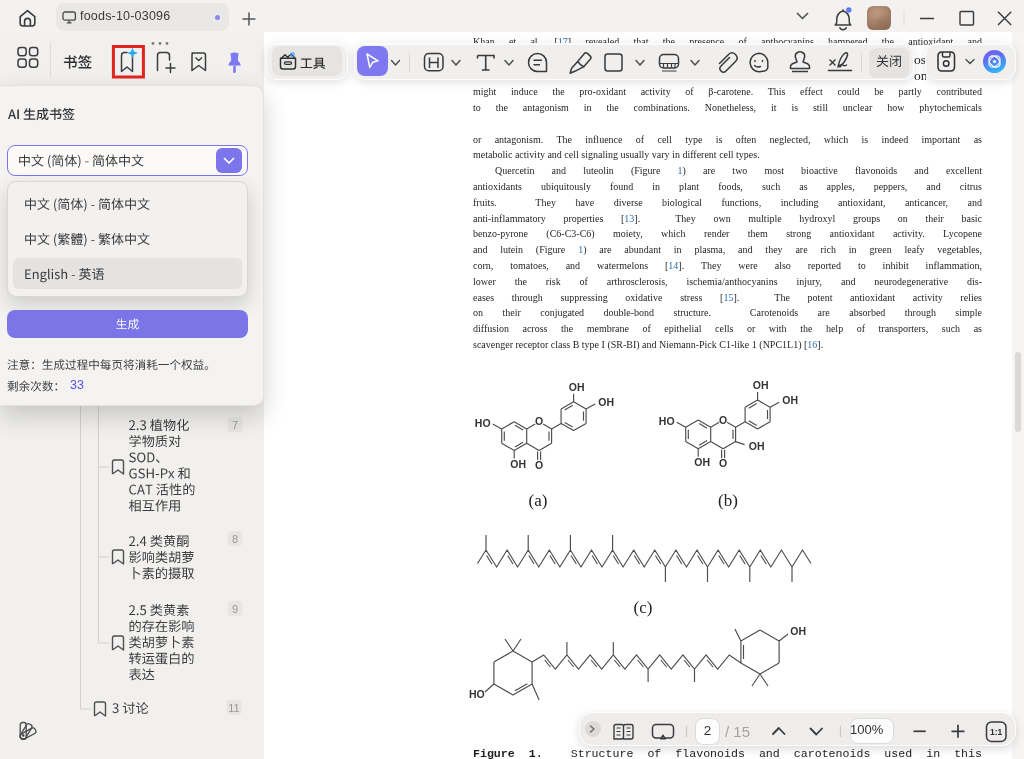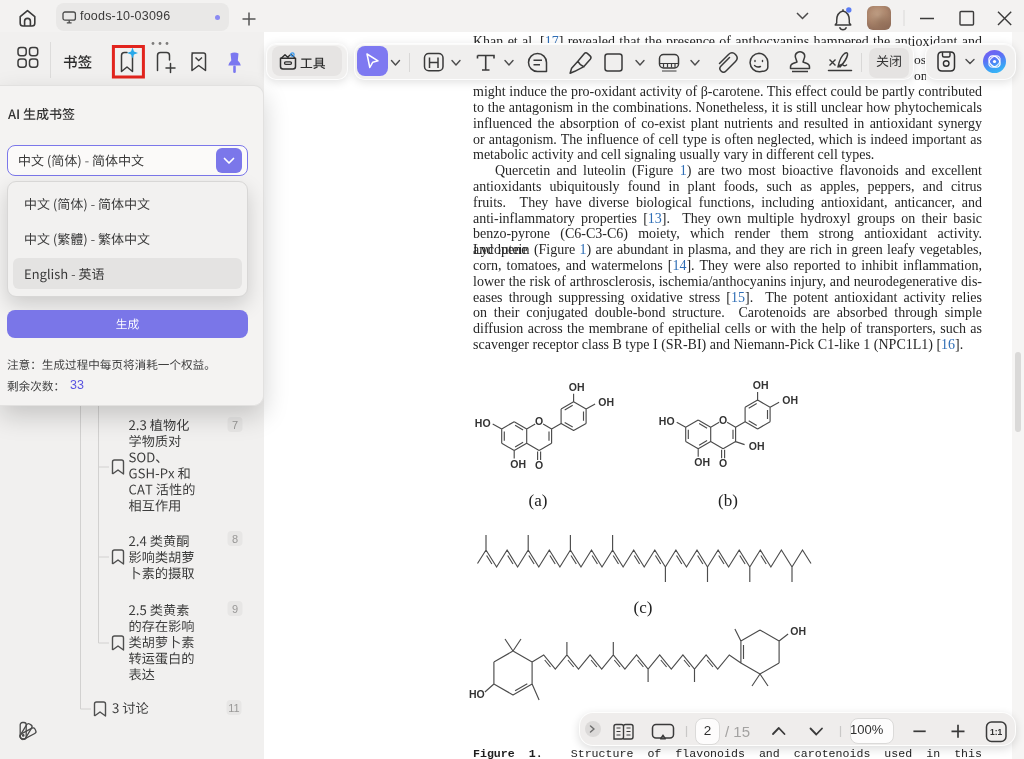--- a/index.html
+++ b/index.html
@@ -1,29 +1,28 @@
 <!DOCTYPE html>
 <html><head><meta charset="utf-8"><style>
 *{margin:0;padding:0;box-sizing:border-box}
 html,body{width:1024px;height:759px;overflow:hidden;background:#f3f2f1}
 #app{position:relative;width:1024px;height:759px;font-family:"Liberation Sans",sans-serif;overflow:hidden;background:#f3f2f1}
 .abs{position:absolute}
-.pdfline{position:absolute;left:473px;width:509px;font-family:"Liberation Serif",serif;font-size:14px;line-height:15.9px;color:#262626;white-space:nowrap}
+.pdfline{position:absolute;left:473px;width:509px;font-family:"Liberation Serif",serif;font-size:10px;line-height:15.9px;color:#262626;white-space:nowrap}
 .j{white-space:normal;text-align:justify;text-align-last:justify}
 .bl{color:#2e6db5}
 svg{display:block}
 </style></head><body>
 <div id="app">
 <div class="abs" style="left:264px;top:32px;width:748px;height:727px;background:#fff"></div>
 <div class="abs" style="left:1012px;top:32px;width:12px;height:727px;background:#f6f5f4"></div>
 <div class="abs" style="left:1015px;top:352px;width:6px;height:80px;background:#dad9d8;border-radius:3px"></div>
 <div class="pdfline j" style="top:34px">Khan et al. [<span class="bl">17</span>] revealed that the presence of anthocyanins hampered the antioxidant and</div>
 <div class="pdfline j" style="top:84px">might induce the pro-oxidant activity of β-carotene. This effect could be partly contributed</div>
 <div class="pdfline j" style="top:100px">to the antagonism in the combinations. Nonetheless, it is still unclear how phytochemicals</div>
-<div class="pdfline j" style="top:116px">influenced the absorption of co-exist plant nutrients and resulted in antioxidant synergy</div>
 <div class="pdfline j" style="top:132px">or antagonism. The influence of cell type is often neglected, which is indeed important as</div>
 <div class="pdfline" style="top:147px">metabolic activity and cell signaling usually vary in different cell types.</div>
 <div class="pdfline j" style="top:163px"><span style="display:inline-block;width:22px"></span>Quercetin and luteolin (Figure <span class="bl">1</span>) are two most bioactive flavonoids and excellent</div>
 <div class="pdfline j" style="top:179px">antioxidants ubiquitously found in plant foods, such as apples, peppers, and citrus</div>
 <div class="pdfline j" style="top:195px">fruits.&nbsp; They have diverse biological functions, including antioxidant, anticancer, and</div>
 <div class="pdfline j" style="top:211px">anti-inflammatory properties [<span class="bl">13</span>].&nbsp; They own multiple hydroxyl groups on their basic</div>
 <div class="pdfline j" style="top:226px">benzo-pyrone (C6-C3-C6) moiety, which render them strong antioxidant activity. Lycopene</div>
 <div class="pdfline j" style="top:242px">and lutein (Figure <span class="bl">1</span>) are abundant in plasma, and they are rich in green leafy vegetables,</div>
 <div class="pdfline j" style="top:258px">corn, tomatoes, and watermelons [<span class="bl">14</span>]. They were also reported to inhibit inflammation,</div>
 <div class="pdfline j" style="top:274px">lower the risk of arthrosclerosis, ischemia/anthocyanins injury, and neurodegenerative dis-</div>

